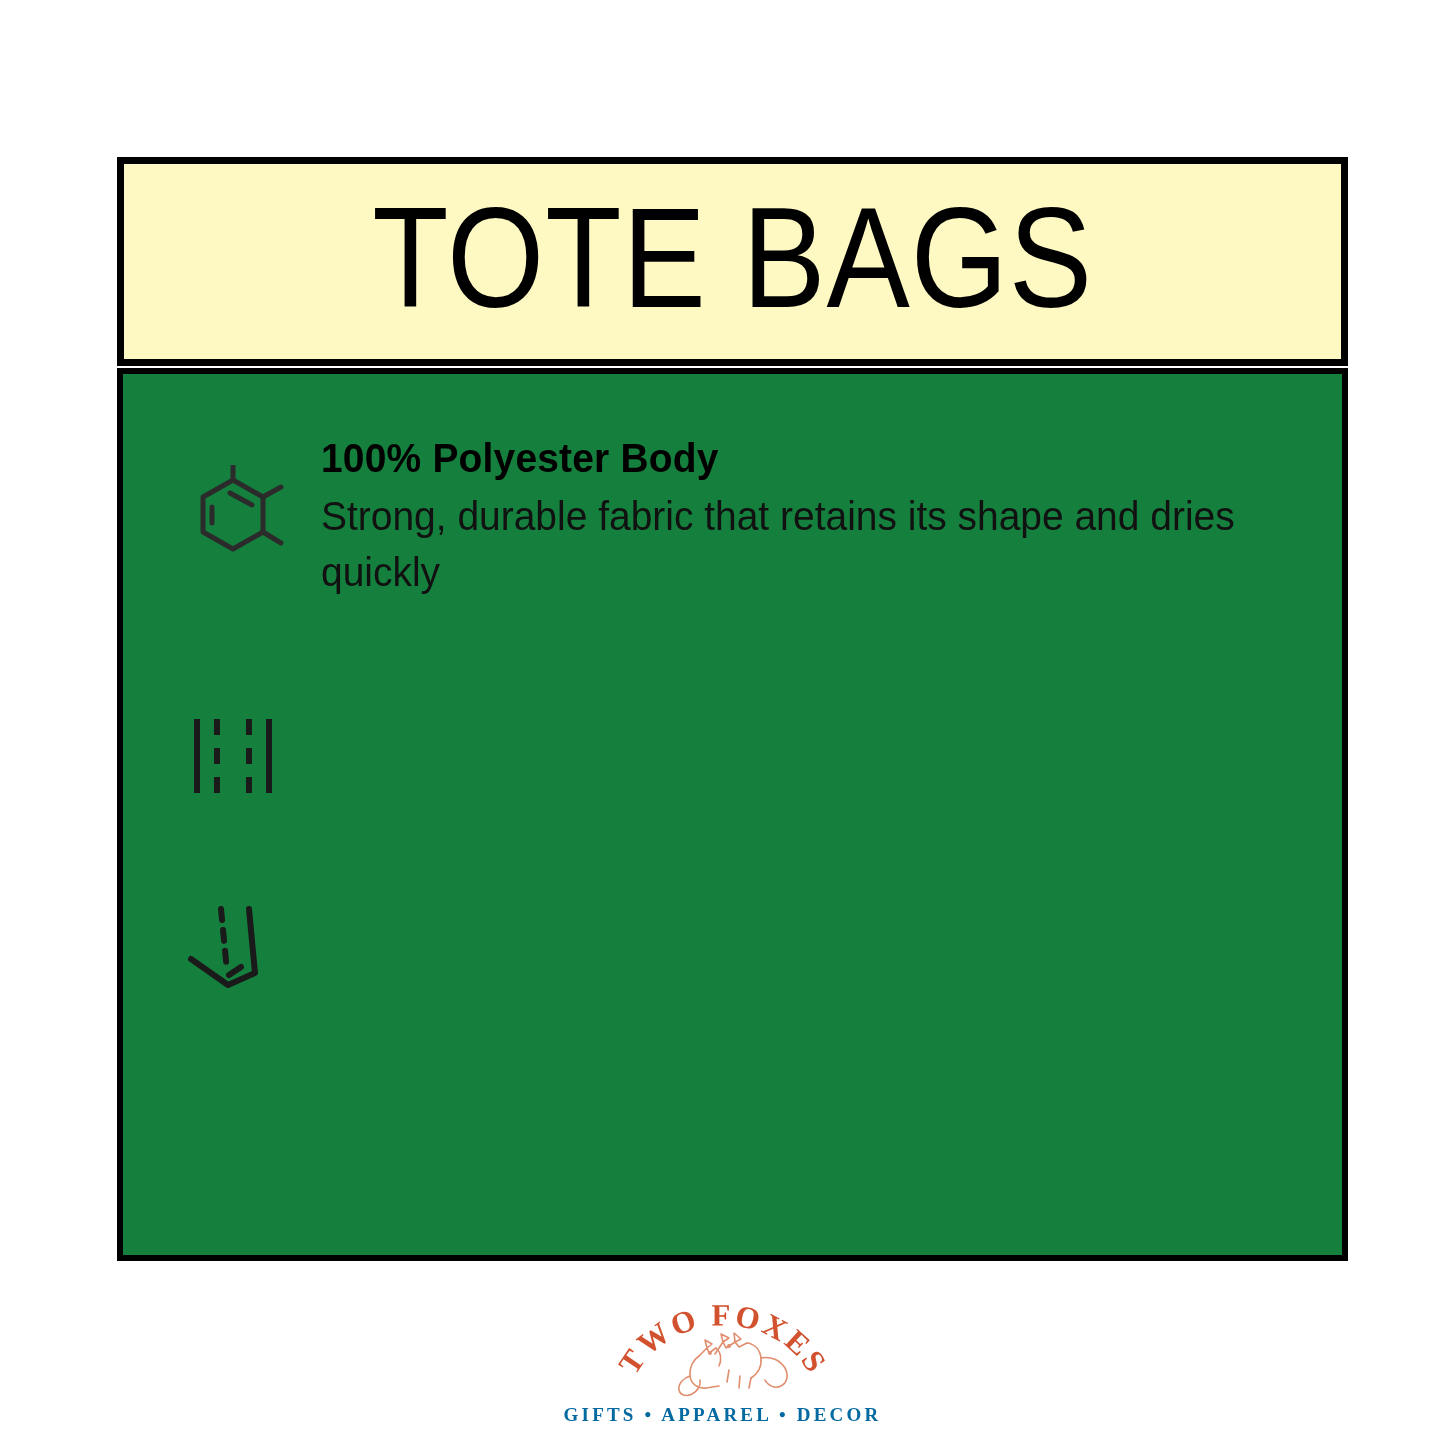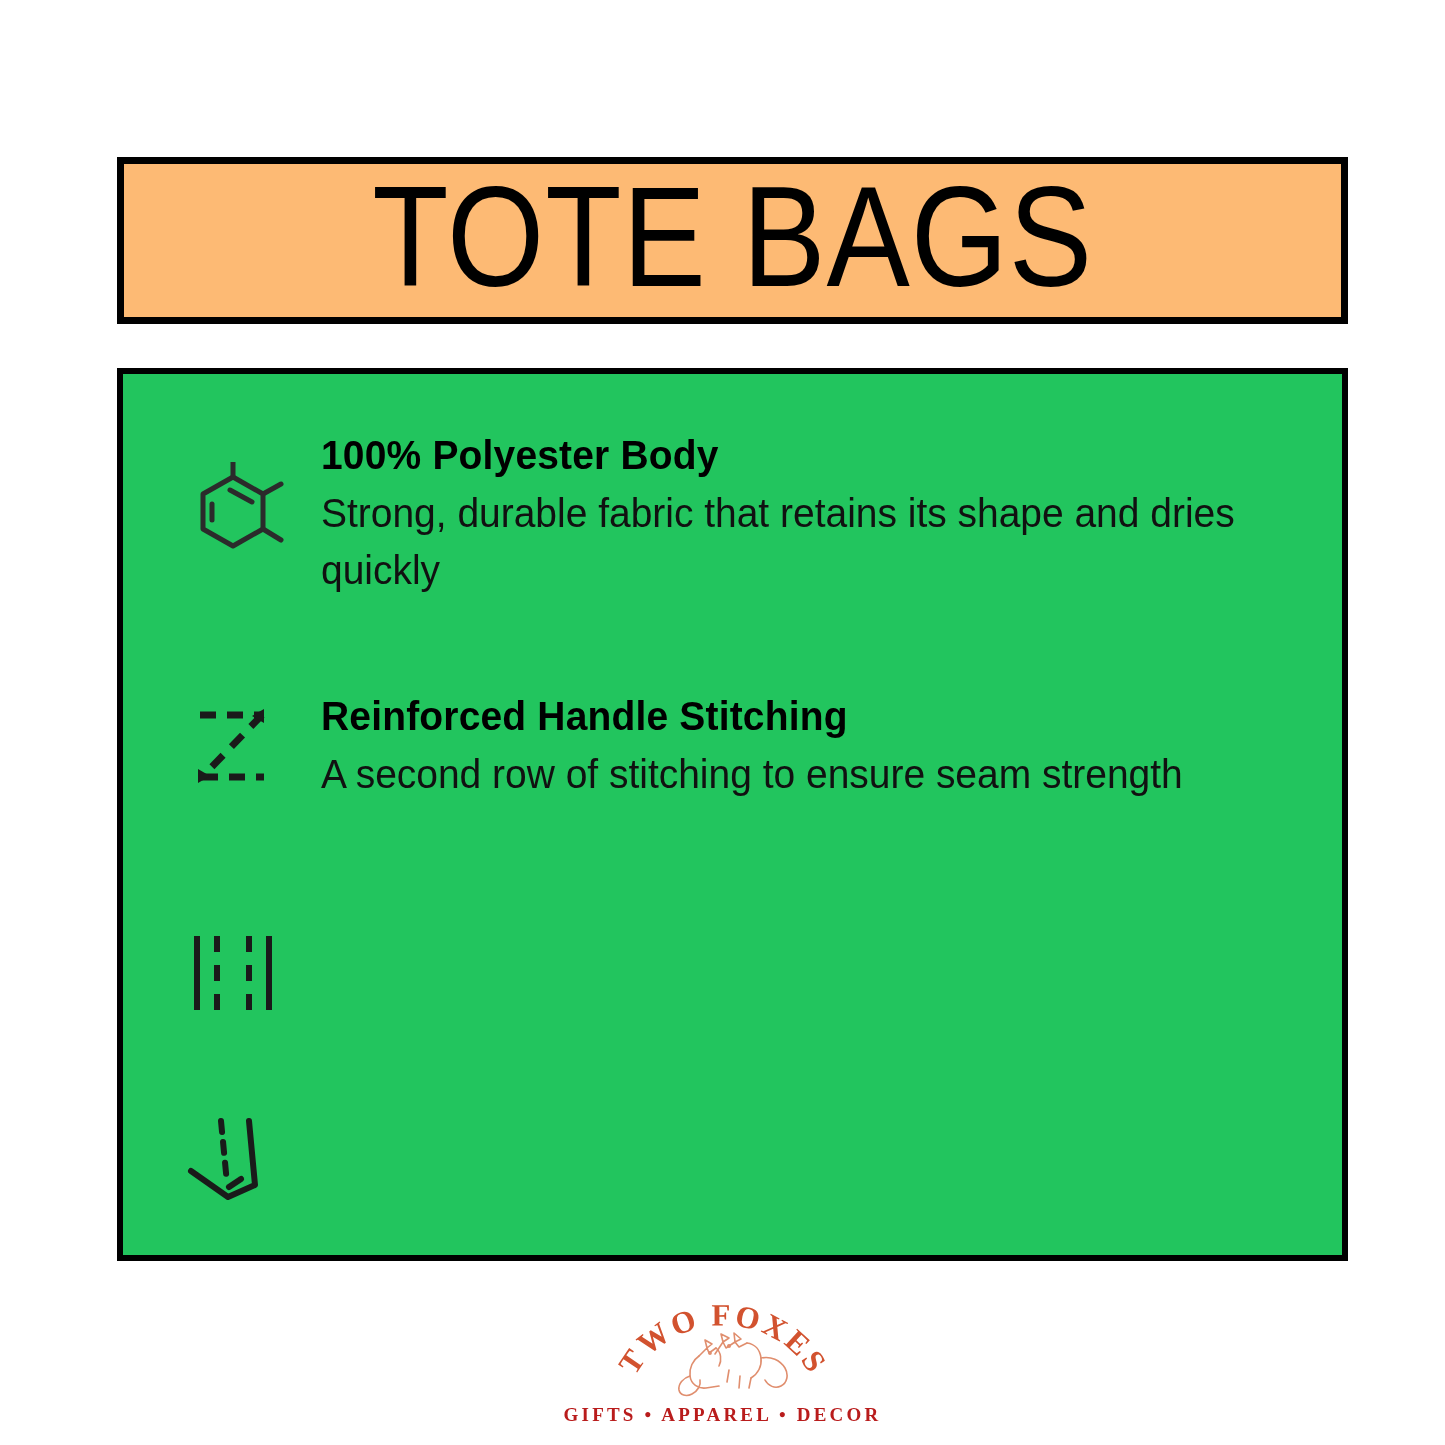--- a/index.html
+++ b/index.html
@@ -20,22 +20,22 @@
     inset: 0;
     background: #ffffff;
   }
 
   
   .header-banner {
     position: absolute;
     left: 117px;
     top: 157px;
     width: 1231px;
-    height: 167px;
-    background: #fdba74;
+    height: 209px;
+    background: #fef9c3;
     border: 7px solid #000000;
     box-sizing: border-box;
     display: flex;
     align-items: center;
     justify-content: center;
   }
   .header-title {
     font-family: "Liberation Sans Narrow", "Liberation Sans", sans-serif;
     font-size: 142px;
     line-height: 1;
@@ -48,21 +48,21 @@
     padding-bottom: 8px;
   }
 
   
   .body-box {
     position: absolute;
     left: 117px;
     top: 368px;
     width: 1231px;
     height: 893px;
-    background: #22c55e;
+    background: #15803d;
     border: 6px solid #000000;
     box-sizing: border-box;
   }
 
   .features {
     position: absolute;
     left: 0;
     top: 0;
     right: 0;
     bottom: 0;
@@ -139,21 +139,21 @@
     position: relative;
     width: 240px;
     height: 112px;
   }
   .logo-mark svg { display: block; }
   .logo-tagline {
     font-family: "Liberation Serif", serif;
     font-size: 19px;
     font-weight: 700;
     letter-spacing: 3.2px;
-    color: #b91c1c;
+    color: #0369a1;
     margin-top: -6px;
     white-space: nowrap;
   }
 </style>
 </head>
 <body>
 
 <div class="page">
 
   <div class="header-banner">
@@ -175,39 +175,20 @@
               <line x1="49" y1="28" x2="71" y2="40"></line>
             </g>
           </svg>
         </div>
         <div class="feature-text">
           <div class="feature-title">100% Polyester Body</div>
           <div class="feature-desc">Strong, durable fabric that retains its shape and dries quickly</div>
         </div>
       </div>
 
-      <div class="feature-row r2">
-        <div class="feature-icon">
-          <svg width="86" height="90" viewBox="0 0 86 90">
-            <g fill="none" stroke="#1a1a1a" stroke-width="7" stroke-linecap="butt">
-              <path d="M10 12 L72 12" stroke-dasharray="16 11"></path>
-              <path d="M72 12 L12 74" stroke-dasharray="16 12"></path>
-              <path d="M12 74 L74 74" stroke-dasharray="16 11"></path>
-            </g>
-            <g fill="#1a1a1a">
-              <polygon points="74,6 74,20 62,13"></polygon>
-              <polygon points="8,80 8,66 20,73"></polygon>
-            </g>
-          </svg>
-        </div>
-        <div class="feature-text">
-          <div class="feature-title">Reinforced Handle Stitching</div>
-          <div class="feature-desc">A second row of stitching to ensure seam strength</div>
-        </div>
-      </div>
 
       <div class="feature-row r3">
         <div class="feature-icon">
           <svg width="88" height="86" viewBox="0 0 88 86">
             <g stroke="#1a1a1a" stroke-width="6" stroke-linecap="butt" fill="none">
               <line x1="8" y1="6" x2="8" y2="80"></line>
               <line x1="28" y1="6" x2="28" y2="80" stroke-dasharray="16 13"></line>
               <line x1="60" y1="6" x2="60" y2="80" stroke-dasharray="16 13"></line>
               <line x1="80" y1="6" x2="80" y2="80"></line>
             </g>

